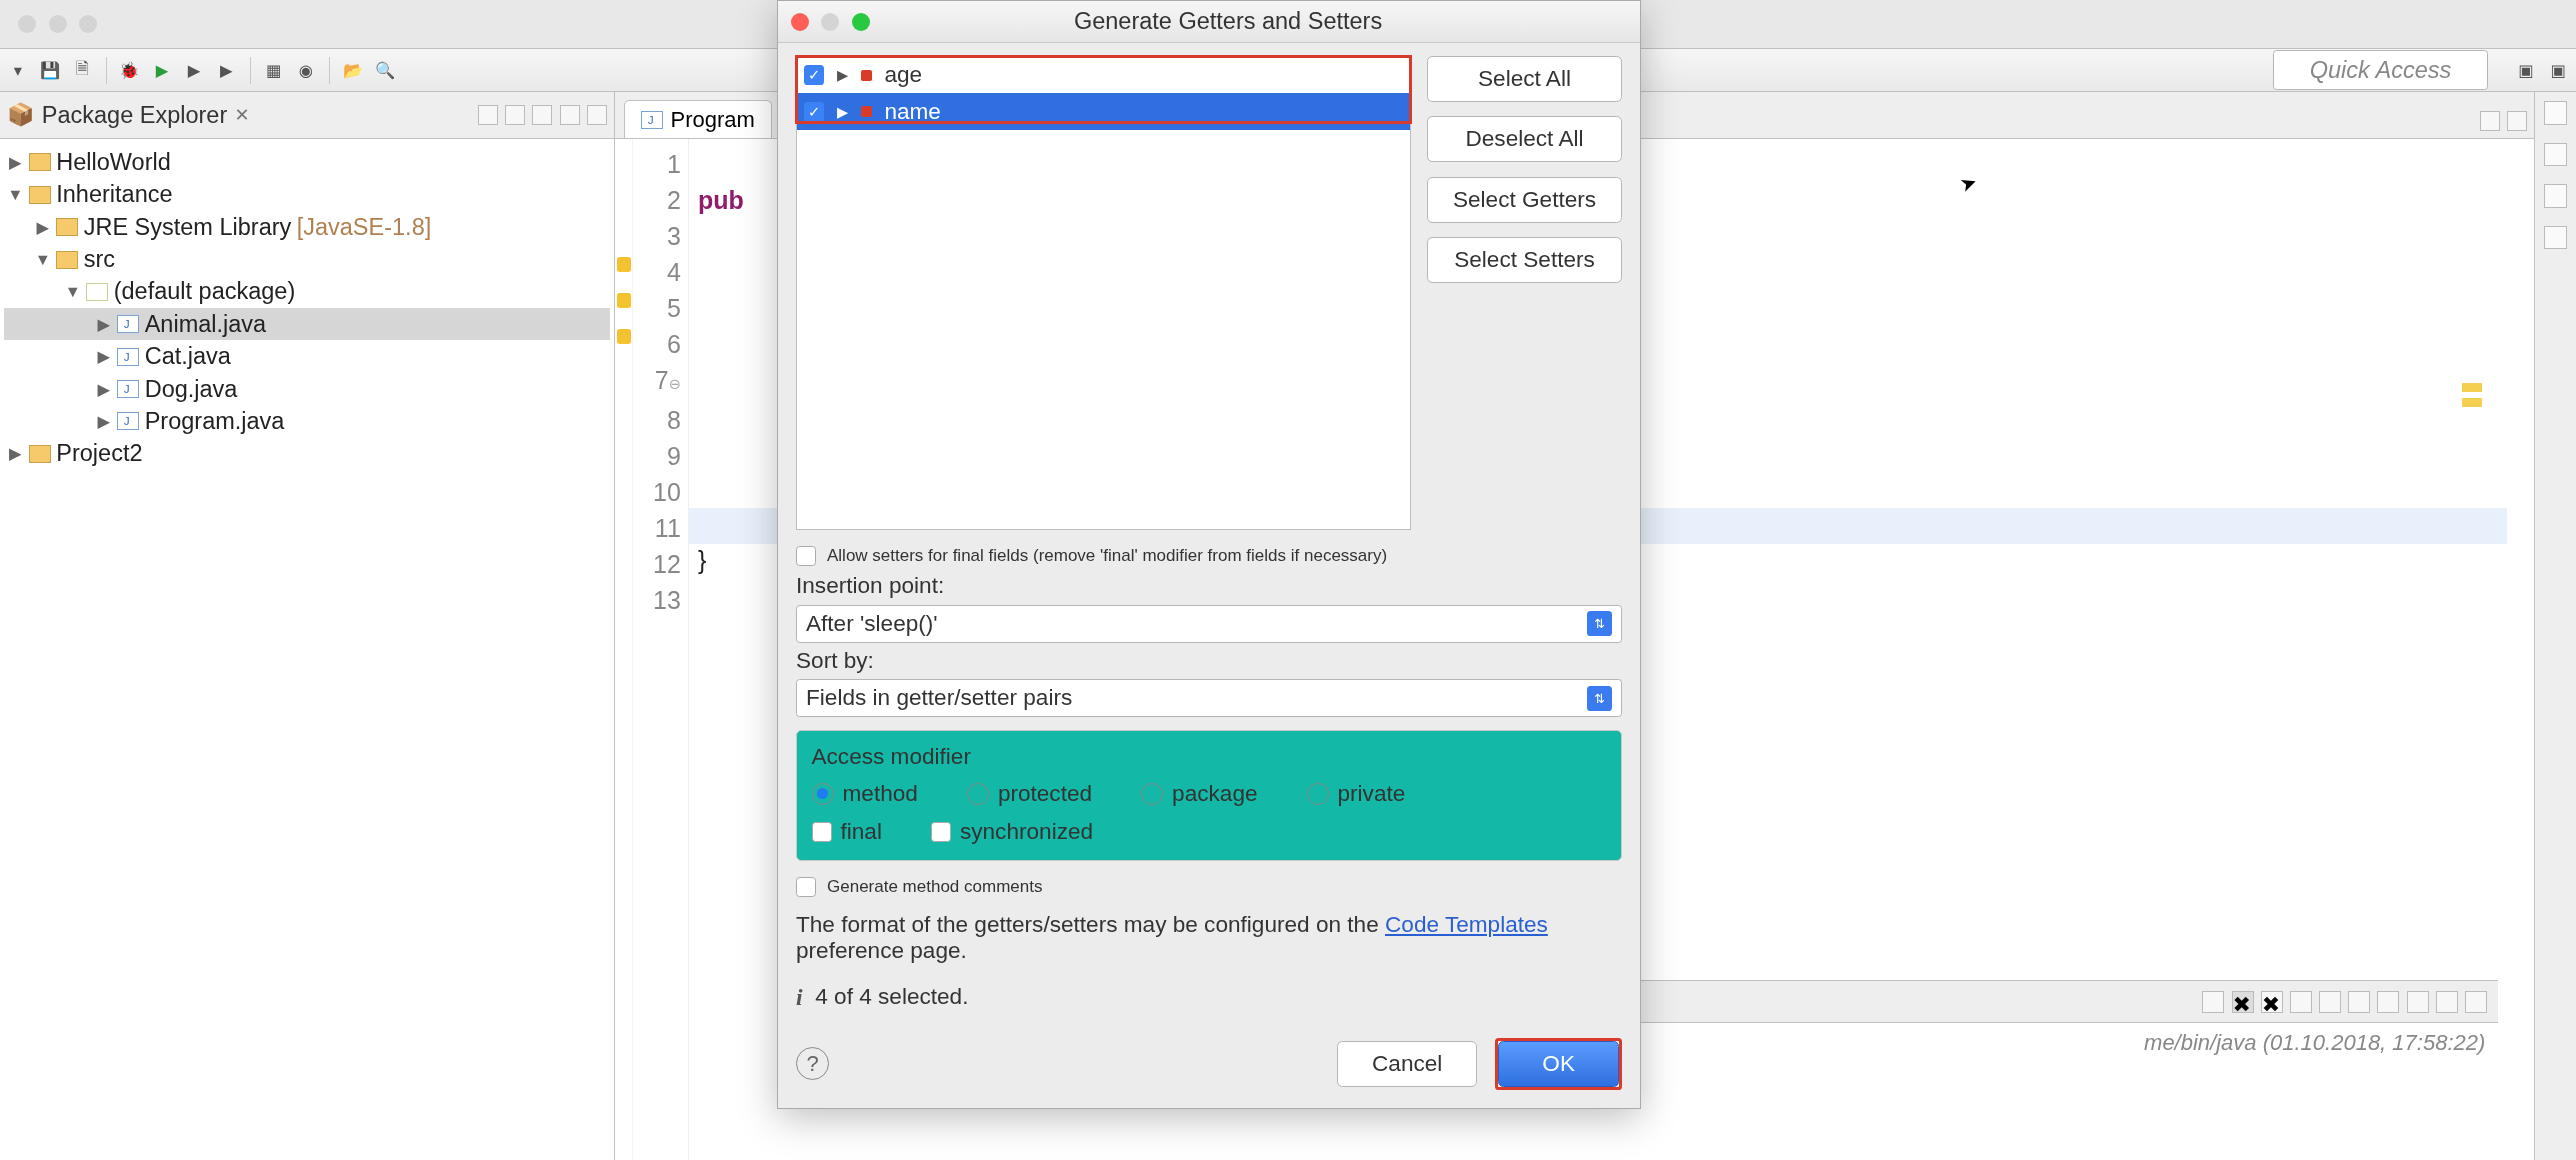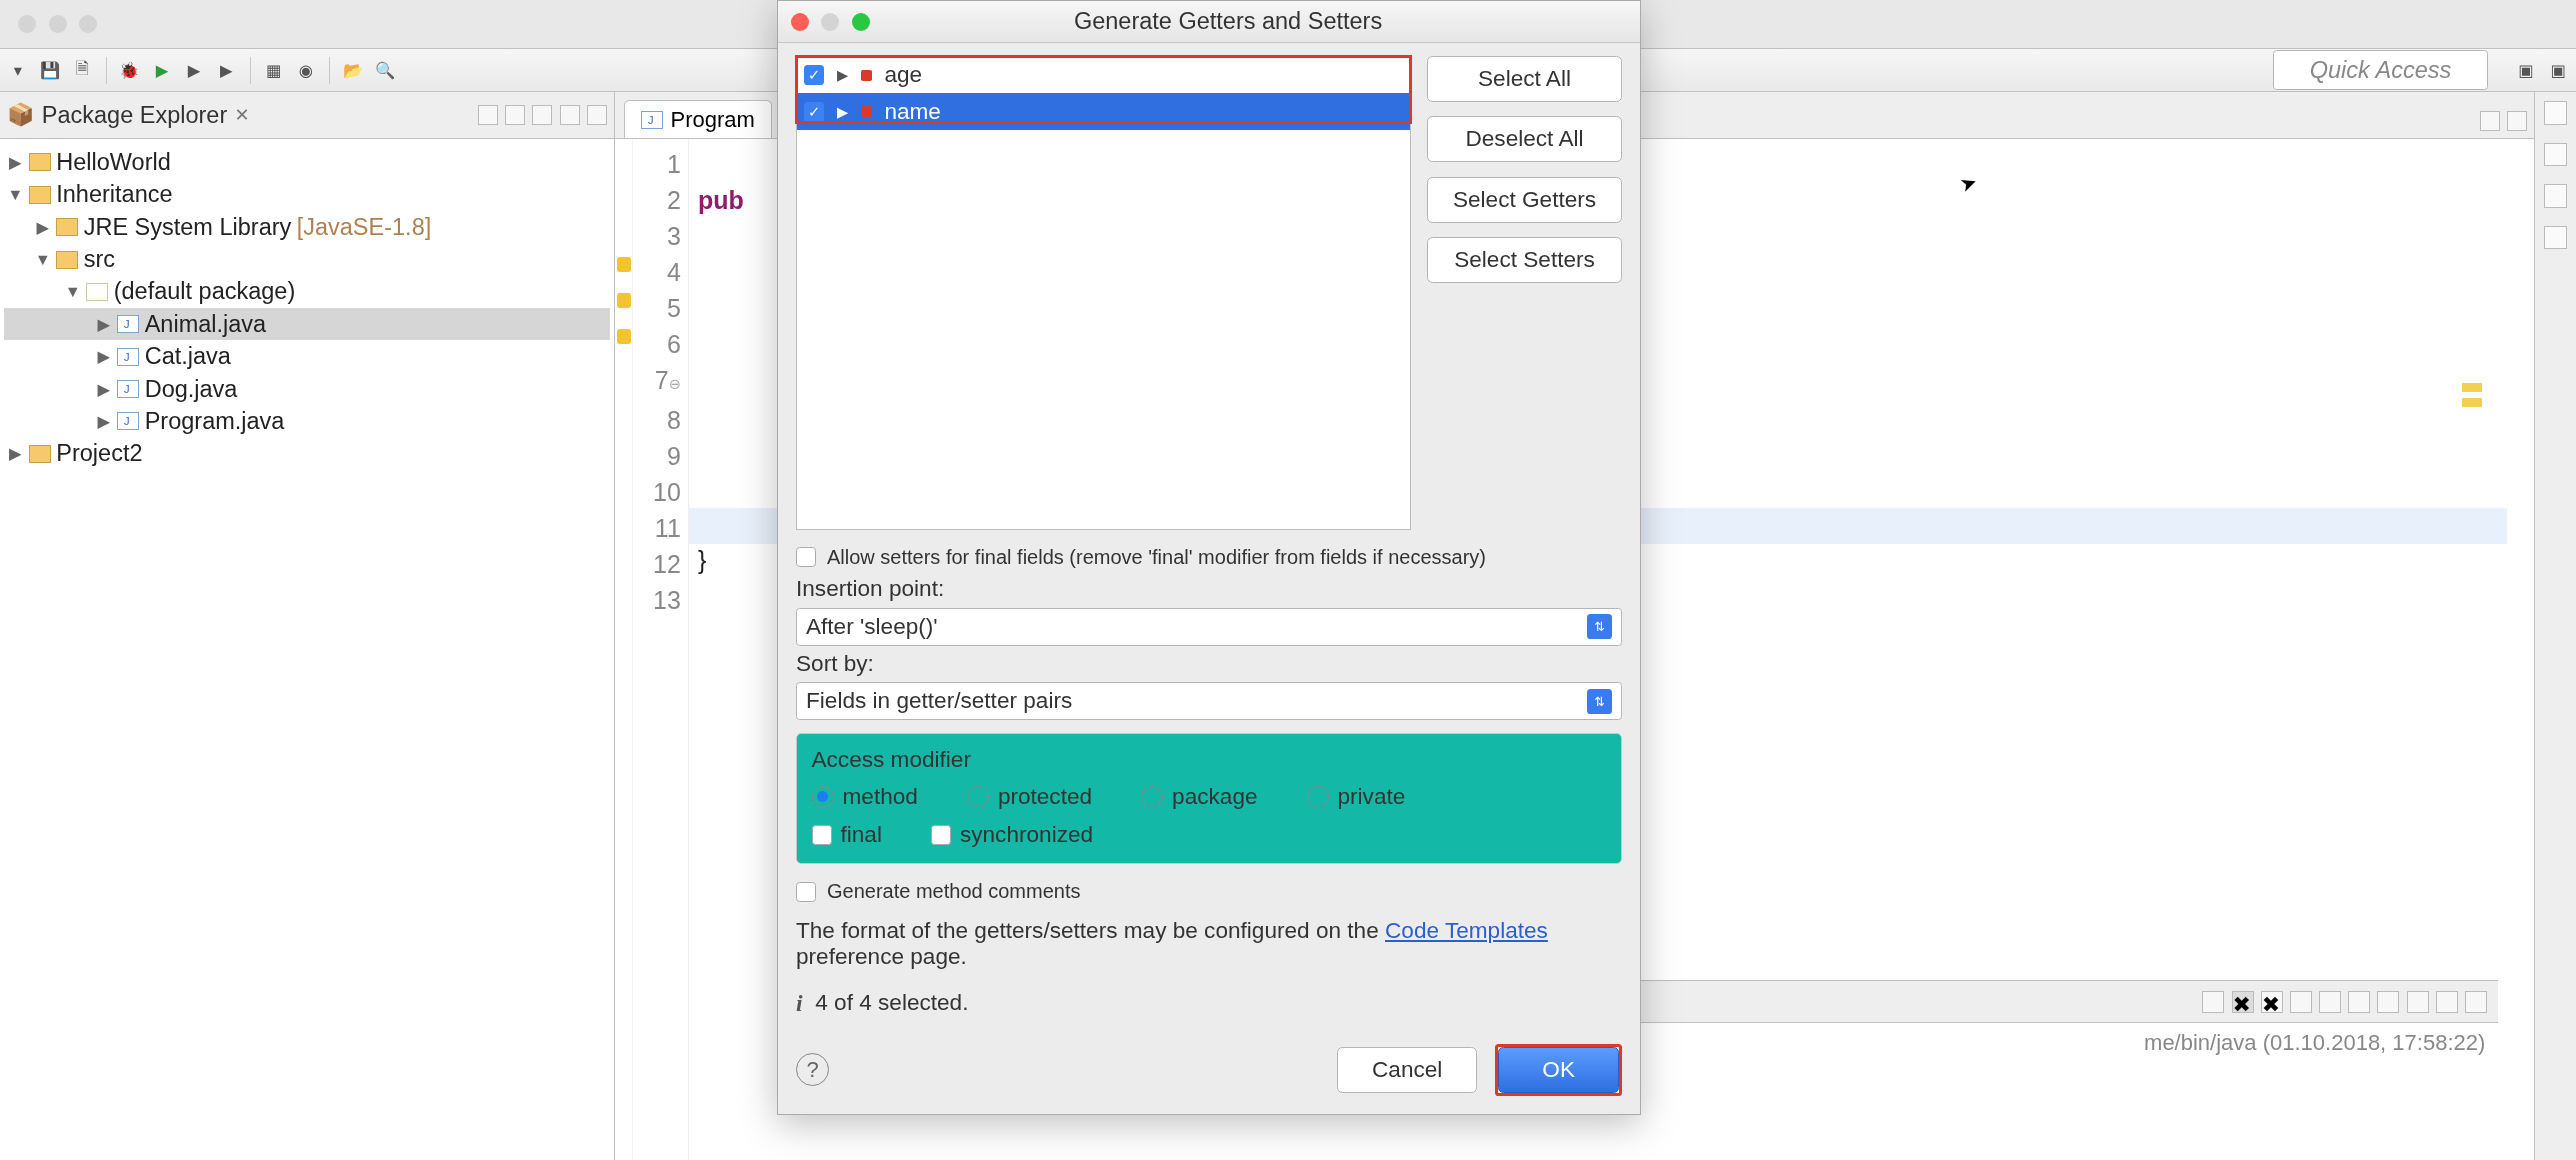--- a/index.html
+++ b/index.html
@@ -57,21 +57,21 @@
 .rs-icon { width:23.5px; height:23.5px; border:0.9px solid #bbb; background:#fafafa; }
 .rs-yellow { position:absolute; right:52px; top:291px; width:20px; height:9px; background:#f5d050; }
 .rs-yellow2 { position:absolute; right:52px; top:306px; width:20px; height:9px; background:#f5d050; }
 
 
 .console { position:absolute; left:633px; right:36px; bottom:0; height:181px; background:#fff; border-top:0.9px solid #c0c0c0; }
 .console-tabs { height:42px; background:#eee; border-bottom:0.9px solid #c0c0c0; display:flex; align-items:center; padding:0 11px; gap:14.5px; }
 .console-tab { font-size:22px; color:#333; display:flex; gap:5.4px; align-items:center; }
 .console-icons-right { margin-left:auto; display:flex; gap:7.2px; align-items:center; }
 .ci { width:22px; height:22px; border:0.9px solid #bbb; background:#f7f7f7; }
-.console-body { padding:7.2px 12.7px; font-family: Menlo, monospace; font-size:22px; color:#444; }
+.console-body { padding:7.2px 12.7px; font-family: Menlo, monospace; font-size:22px; color:#444;font-style:italic; }
 .terminated { color:#888; }
 
 
 .dialog { position:absolute; left:777px; top:0; width:864px; background:#ececec; border:0.9px solid #aaa; box-shadow:0 9px 36px rgba(0,0,0,.25); }
 .dlg-titlebar { height:42px; background:linear-gradient(#f6f6f6,#e6e6e6); display:flex; align-items:center; border-bottom:0.9px solid #c8c8c8; }
 .dlg-dots { display:flex; gap:12.7px; padding-left:12.7px; }
 .dlg-dot { width:18px; height:18px; border-radius:50%; }
 .dot-r{background:#ff5f57;} .dot-y{background:#d4d4d4;} .dot-g{background:#28c840;}
 .dlg-title { flex:1; text-align:center; font-size:23.5px; color:#333; padding-right:54px; }
 
@@ -84,21 +84,21 @@
 .field-row { display:flex; align-items:center; gap:12.7px; padding:5.4px 7.2px; font-size:22.6px; }
 .field-row.sel { background:#2f6fe0; color:#fff; }
 .field-check { width:20px; height:20px; background:#3b82f6; border-radius:3.6px; display:flex; align-items:center; justify-content:center; color:#fff; font-size:14.5px; }
 .field-tri { color:#555; font-size:14.5px; }
 .field-row.sel .field-tri { color:#fff; }
 .field-dot { width:11px; height:11px; background:#d83b2a; border-radius:1.8px; }
 
 .side-btns { width:195px; display:flex; flex-direction:column; gap:14.5px; }
 .btn { background:#fff; border:0.9px solid #b5b5b5; border-radius:5.4px; padding:9px 7.2px; font-size:22.6px; text-align:center; }
 
-.chk-row { display:flex; align-items:center; gap:11px; margin:16.3px 0 7.2px 0; font-size:20px; }
+.chk-row { display:flex; align-items:center; gap:11px; margin:16.3px 0 7.2px 0; font-size:17px; }
 .chk { width:20px; height:20px; border:0.9px solid #aaa; border-radius:3.6px; background:#fff; }
 
 .select-row { margin-top:5.4px; }
 .select-label { font-size:22.6px; margin:5.4px 0; }
 .select-box { display:flex; align-items:center; background:#fff; border:0.9px solid #b5b5b5; border-radius:3.6px; height:38px; padding:0 9px; }
 .select-box span { flex:1; font-size:22.6px; }
 .select-arrow { width:25px; height:25px; background:#3b7bf0; border-radius:3.6px; display:flex; align-items:center; justify-content:center; color:#fff; font-size:12.7px; }
 
 .group-box { border:0.9px solid #c8c8c8; border-radius:5.4px; padding:12.7px 14.5px 14.5px 14.5px; margin-top:12.7px; background:#14b8a6; }
 .group-title { font-size:22.6px; margin-bottom:11px; }

